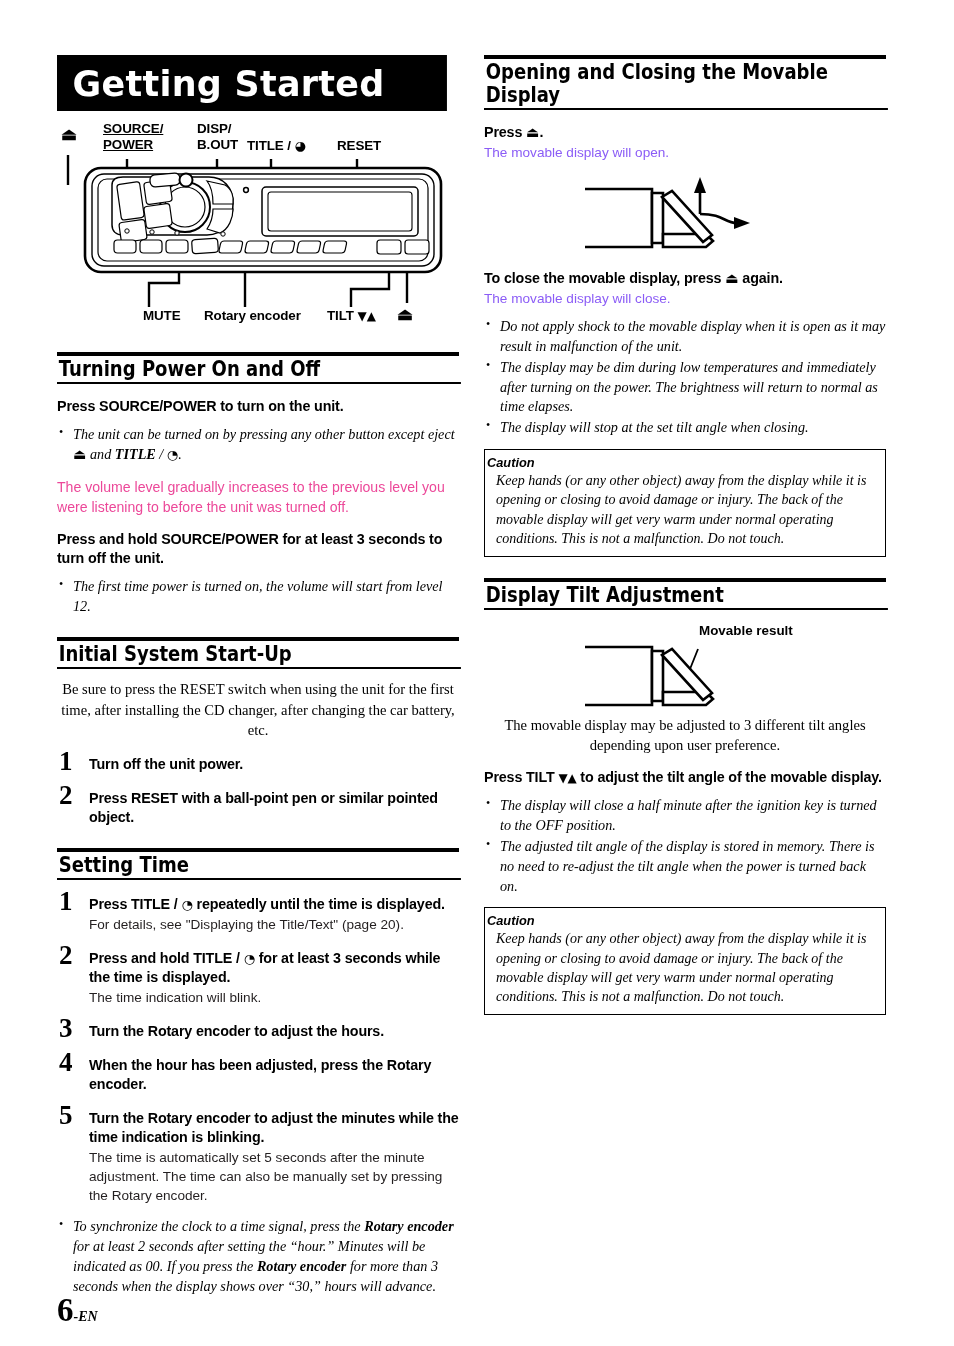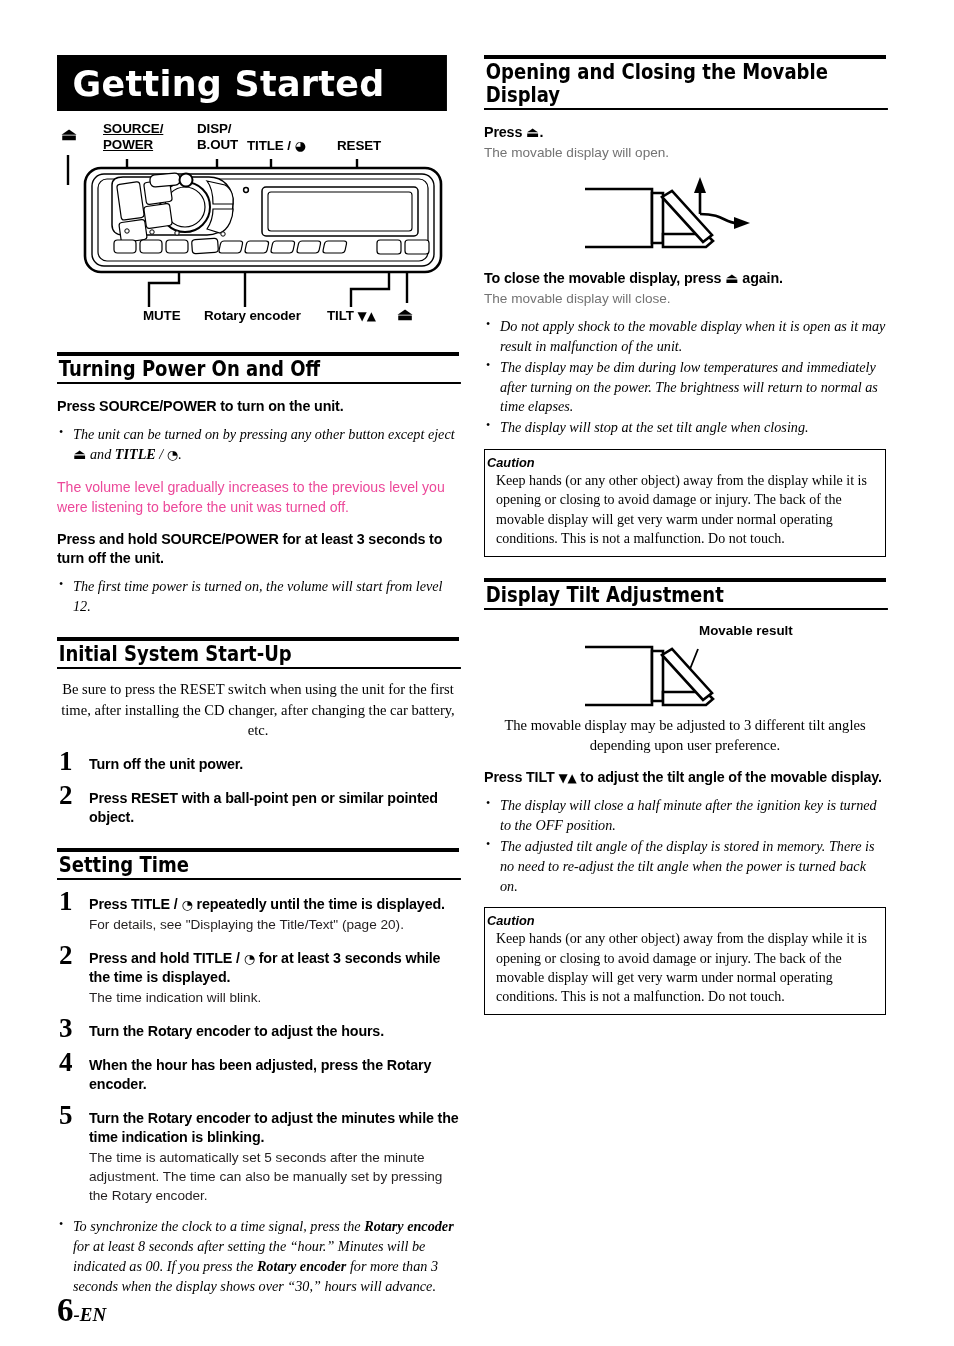--- a/index.html
+++ b/index.html
@@ -42,21 +42,21 @@
     margin-top:13px;letter-spacing:-.15px;
   }
   .plain{
     font-size:14.1px;line-height:1.42;margin-top:12px;color:#ec4899;
   }
   .serif-p{
     font-family:"Liberation Serif",serif;
     font-size:14.6px;line-height:1.38;margin-top:10px;text-align:center;
   }
   .sub{
-    font-size:13.6px;line-height:1.4;color:#737373;margin-top:1px;
+    font-size:13.6px;line-height:1.4;color:#8b5cf6;margin-top:1px;
   }
   b.k{font-weight:bold;}
 
   
   ul.notes{list-style:none;margin:9px 0 0 0;padding:0;}
   ul.notes li{
     font-family:"Liberation Serif",serif;
     font-style:italic;font-size:14.2px;line-height:1.40;
     padding-left:16px;position:relative;margin-bottom:1px;
   }
@@ -81,21 +81,21 @@
 
   
   .caution{
     border:1.5px solid #000;margin-top:11px;padding:5px 9px 8px 2px;
   }
   .caution .ch{
     font-weight:bold;font-style:italic;font-size:12.8px;
     font-family:"Liberation Sans",sans-serif;
   }
   .caution .cb{
-    font-family:"Liberation Serif",serif;
+    font-family:"Liberation Serif",serif;font-style:italic;
     font-size:14px;line-height:1.37;padding-left:9px;margin-top:1px;
   }
 
   
   .callouts{position:relative;height:212px;margin-top:8px;}
   .clabel{
     position:absolute;font-weight:bold;font-size:13.4px;
     line-height:1.17;white-space:nowrap;letter-spacing:-.1px;
   }
   svg{display:block;}
@@ -106,21 +106,21 @@
   .movlabel{
     font-weight:bold;font-size:13.4px;
   }
 
   
   .pageno{
     position:absolute;left:57px;top:1292px;
     font-family:"Liberation Serif",serif;font-weight:bold;
   }
   .pageno .big{font-size:33px;}
-  .pageno .en{font-size:19px;font-style:italic;}
+  .pageno .en{font-size:14px;font-style:italic;}
 
   .eject{font-family:"DejaVu Sans",sans-serif;}
   .clock{font-family:"DejaVu Sans",sans-serif;font-size:13px;}
   .tri{font-family:"DejaVu Sans",sans-serif;font-size:12px;}
 </style>
 </head>
 <body>
 
 <div class="page">
 
@@ -300,21 +300,21 @@
       <div class="step">
         <span class="num">5</span>
         <div class="stitle">
           <span>Turn the </span><b class="k">Rotary encoder</b><span> to adjust the minutes while the time indication is blinking.</span>
         </div>
         <div class="sdesc">The time is automatically set 5 seconds after the minute adjustment. The time can also be manually set by pressing the Rotary encoder.</div>
       </div>
 
       <ul class="notes" style="margin-top:12px;">
         <li>
-          <span>To synchronize the clock to a time signal, press the </span><b>Rotary encoder</b><span> for at least 8 seconds after setting the “hour.” Minutes will be indicated as 00.  If you press the </span><b>Rotary encoder</b><span> for more than 3 seconds when the display shows over “30,” hours will advance.</span>
+          <span>To synchronize the clock to a time signal, press the </span><b>Rotary encoder</b><span> for at least 2 seconds after setting the “hour.” Minutes will be indicated as 00.  If you press the </span><b>Rotary encoder</b><span> for more than 3 seconds when the display shows over “30,” hours will advance.</span>
         </li>
       </ul>
     </div>
   </div>
 
   <div class="col col-right">
 
     <div class="sec sec-rule-top" style="margin-top:0;">
       <div class="sec-h">Opening and Closing the Movable Display</div>
 

